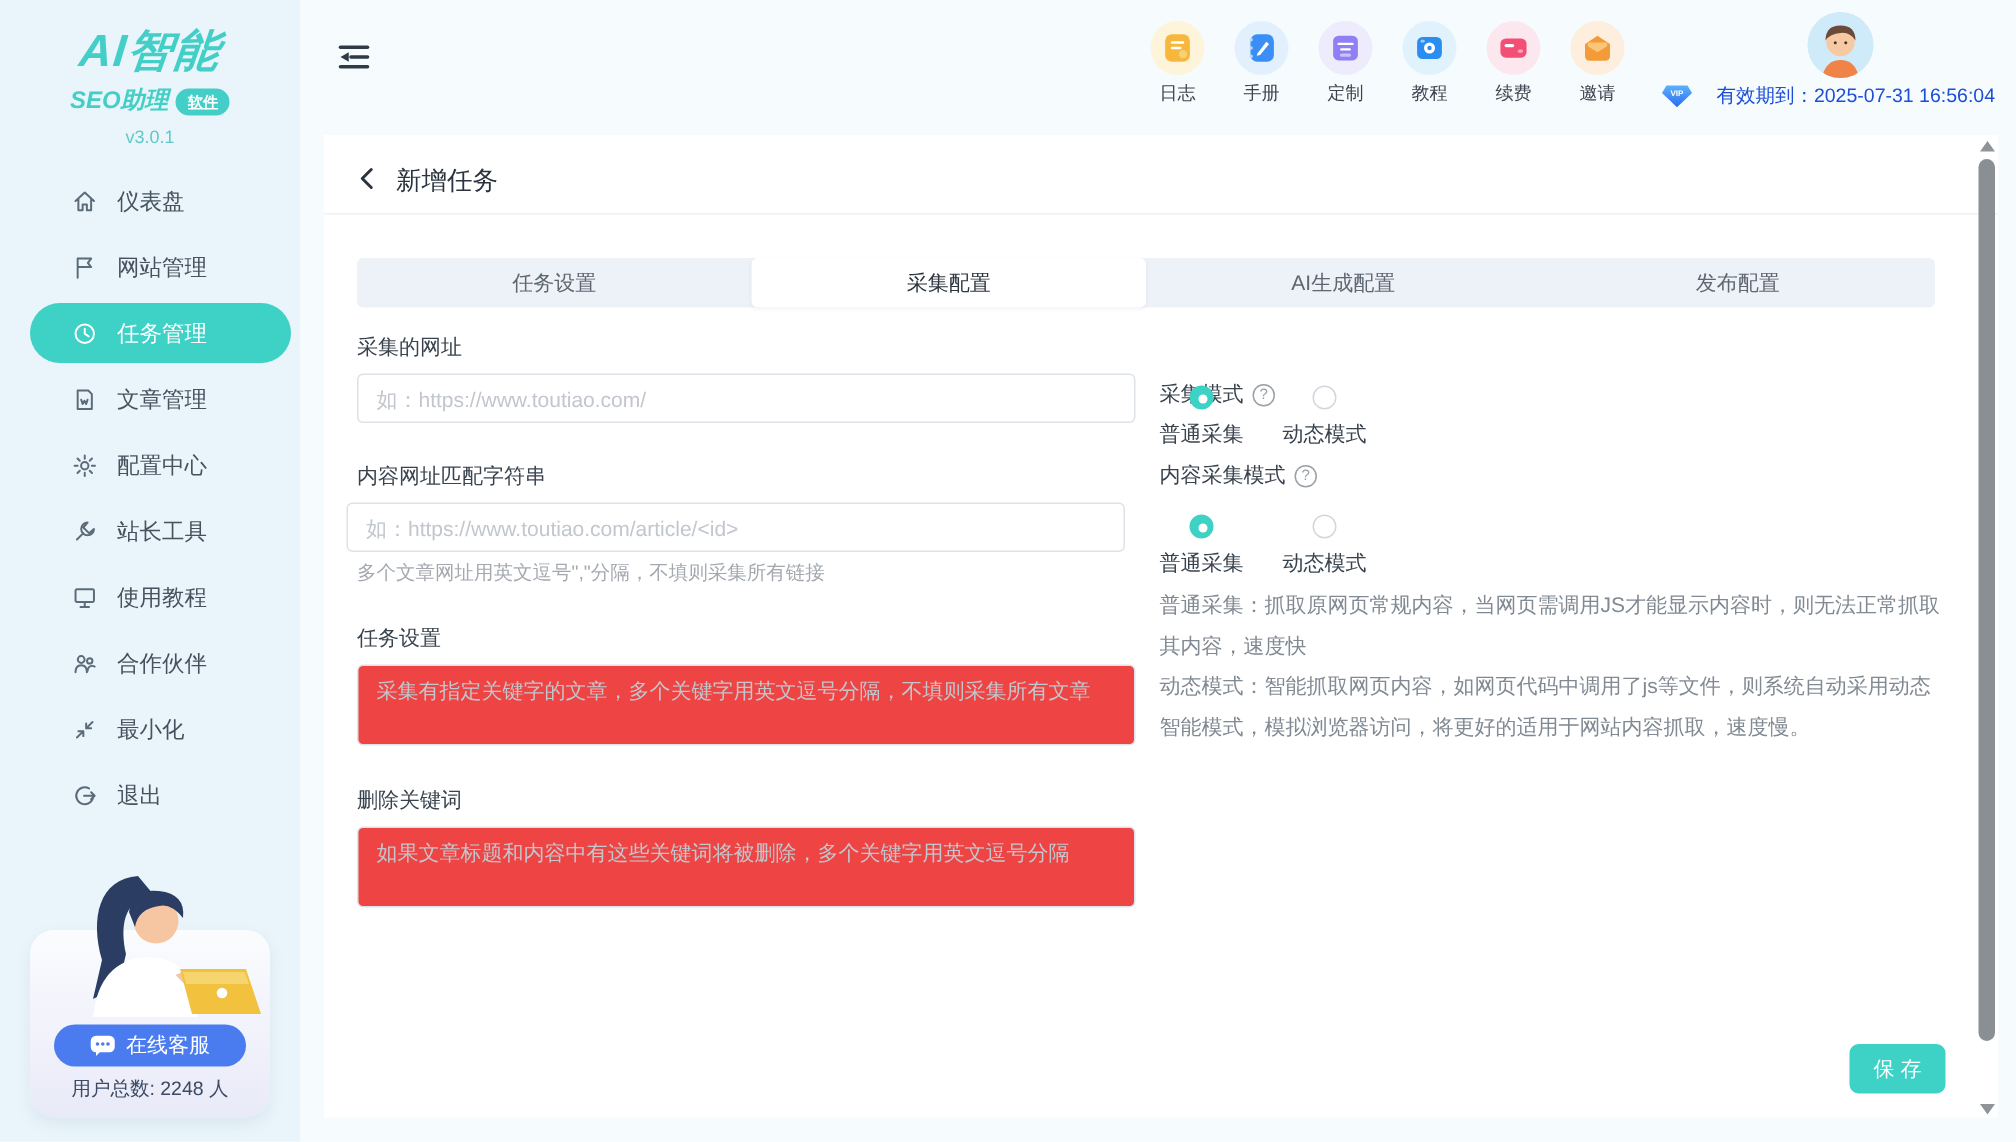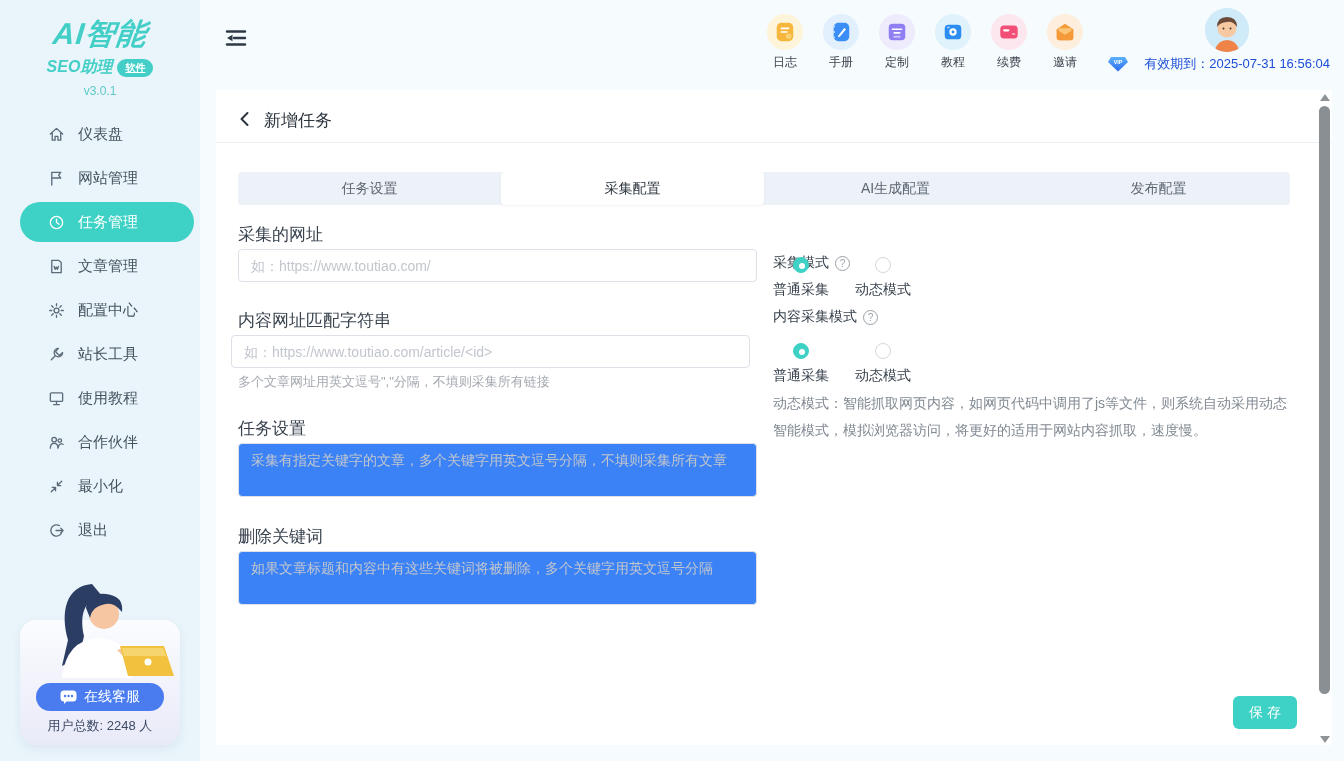--- a/index.html
+++ b/index.html
@@ -58,27 +58,27 @@
   #page-title { position:absolute; left:48px; top:19px; font-size:17px; color:#2b343e;
     font-weight:500; }
   #title-divider { position:absolute; left:0; top:52px; width:1116px; height:1px;
     background:#eef1f4; }
   #tabs { position:absolute; left:22px; top:82px; width:1052px; height:33px;
     background:#edf2f8; border-radius:4px; display:flex; }
   .tab { flex:1; display:flex; align-items:center; justify-content:center;
     font-size:14px; color:#5d6771; cursor:pointer; border-radius:4px;}
   .tab.active { background:#ffffff; color:#2c353f; box-shadow:0 1px 3px rgba(0,0,0,.05);}
 
-  .field-label { position:absolute; font-size:17px; color:#39434e; }
+  .field-label { position:absolute; font-size:14px; color:#39434e; }
   .txt-input { position:absolute; width:519px; height:33px; border:1px solid #dde1e8;
     border-radius:4px; padding:15px 12px; font-size:14px; color:#333;
     font-family:"Liberation Sans","DejaVu Sans",sans-serif; background:#fff; outline:none;}
   .txt-area { position:absolute; width:519px; height:54px; border:1px solid #dde1e8;
     border-radius:4px; padding:8px 12px; font-size:14px; color:#333; resize:none;
-    font-family:"Liberation Sans","DejaVu Sans",sans-serif; background:#3b82f6; outline:none;}
+    font-family:"Liberation Sans","DejaVu Sans",sans-serif; background:#ef4444; outline:none;}
   .txt-input::placeholder, .txt-area::placeholder { color:#c2c6cd; }
   .field-hint { position:absolute; font-size:13px; color:#a4a9b0; }
 
   .mode-label { position:absolute; font-size:14px; color:#39434e; display:flex;
     align-items:center; gap:6px;}
   .help-circle { width:15px; height:15px; border:1px solid #9aa1a9; border-radius:50%;
     color:#9aa1a9; font-size:10px; display:inline-flex; align-items:center;
     justify-content:center; cursor:pointer; }
   .radio-row { position:absolute; display:flex; gap:26px; }
   .radio-opt { display:flex; align-items:center; gap:8px; font-size:14px; color:#39434e;
@@ -375,20 +375,21 @@
       <span class="radio-dot"></span>
       <span>普通采集</span>
     </div>
     <div class="radio-opt">
       <span class="radio-dot"></span>
       <span>动态模式</span>
     </div>
   </div>
 
   <div id="mode-desc">
+    <div>普通采集：抓取原网页常规内容，当网页需调用JS才能显示内容时，则无法正常抓取其内容，速度快</div>
     <div>动态模式：智能抓取网页内容，如网页代码中调用了js等文件，则系统自动采用动态智能模式，模拟浏览器访问，将更好的适用于网站内容抓取，速度慢。</div>
   </div>
 
   <button id="save-btn">保存</button>
 </div>
 
 <div id="scrollbar">
   <div id="sb-up"></div>
   <div id="sb-thumb"></div>
   <div id="sb-down"></div>

